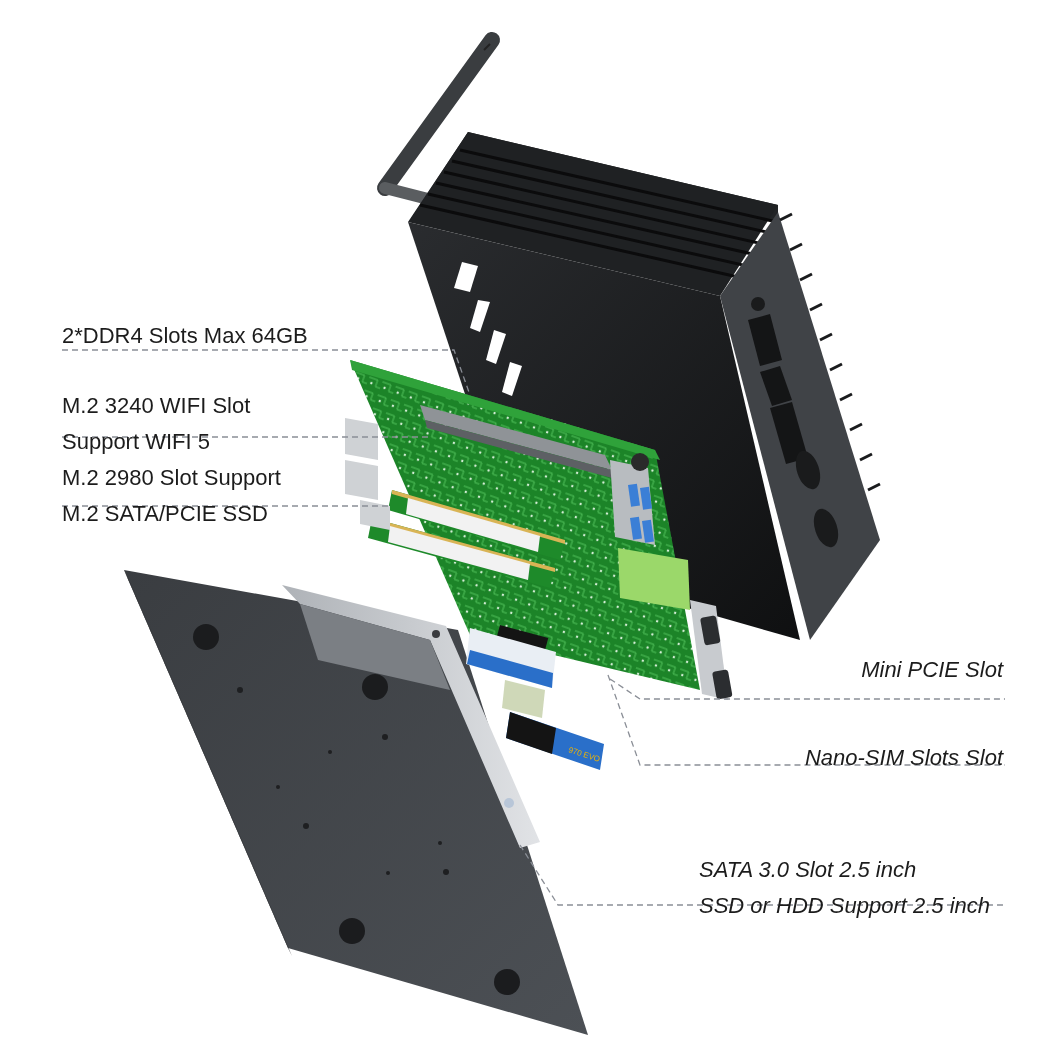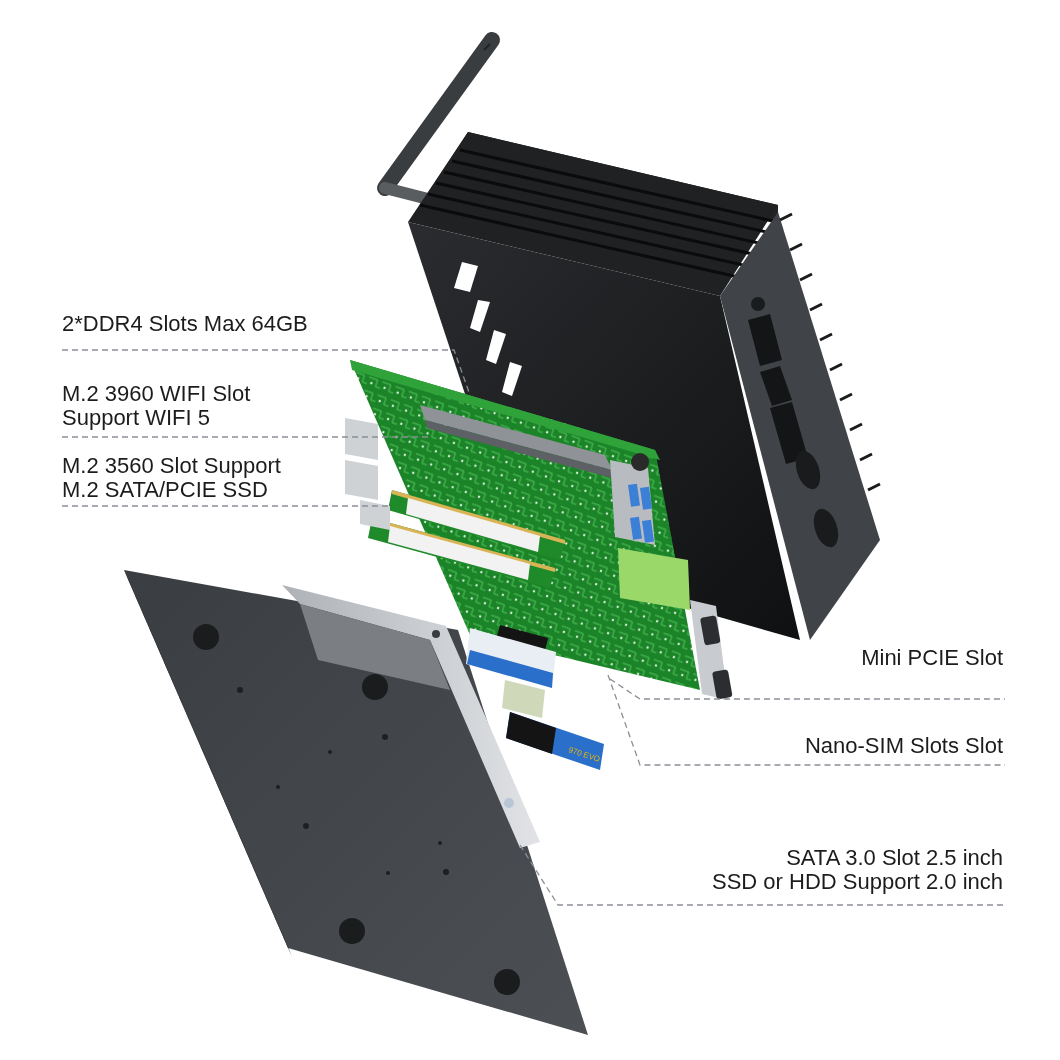--- a/index.html
+++ b/index.html
@@ -2,22 +2,22 @@
 <html><head>
   <meta charset="utf-8">
   <style>
     html, body { margin: 0; padding: 0; background: #ffffff; }
     body { width: 1060px; height: 1060px; position: relative; overflow: hidden;
            font-family: "Liberation Sans", "DejaVu Sans", sans-serif; color: #1a1a1a; }
     .stage { position: absolute; left: 0; top: 0; width: 1060px; height: 1060px; }
     .art { position: absolute; left: 0; top: 0; }
     .label { position: absolute; font-size: 22px; line-height: 24px; color: #1c1c1c; white-space: nowrap; }
     .label.left { text-align: left; }
-    .label.right { text-align: right; }
-    .label span { display: block; }
+    .label.right { text-align: left; font-style: italic; }
+    .label span { display: block; margin-top: 12px; }
   </style>
 </head>
 <body>
 
 <div class="stage">
 
   <svg class="art" width="1060" height="1060" viewBox="0 0 1060 1060">
     <defs>
       <linearGradient id="caseFace" x1="0" y1="0" x2="1" y2="1">
         <stop offset="0" stop-color="#2a2c2f"></stop>
@@ -176,32 +176,32 @@
       <polyline points="610,679 640,699 1005,699"></polyline>
       <polyline points="608,675 640,765 1005,765"></polyline>
       <polyline points="520,845 558,905 1005,905"></polyline>
     </g>
   </svg>
 
   <div class="label left" style="left:62px; top:312px;">
     <span>2*DDR4 Slots Max 64GB</span>
   </div>
   <div class="label left" style="left:62px; top:382px;">
-    <span>M.2 3960 WIFI Slot</span>
+    <span>M.2 3240 WIFI Slot</span>
     <span>Support WIFI 5</span>
   </div>
   <div class="label left" style="left:62px; top:454px;">
-    <span>M.2 3560 Slot Support</span>
+    <span>M.2 2980 Slot Support</span>
     <span>M.2 SATA/PCIE SSD</span>
   </div>
 
   <div class="label right" style="right:57px; top:646px;">
     <span>Mini PCIE Slot</span>
   </div>
   <div class="label right" style="right:57px; top:734px;">
     <span>Nano-SIM Slots Slot</span>
   </div>
-  <div class="label right" style="right:57px; top:846px;">
+  <div class="label right" style="right:70px; top:846px;">
     <span>SATA 3.0 Slot 2.5 inch</span>
-    <span>SSD or HDD Support 2.0 inch</span>
+    <span>SSD or HDD Support 2.5 inch</span>
   </div>
 
 </div>
 
 </body></html>

